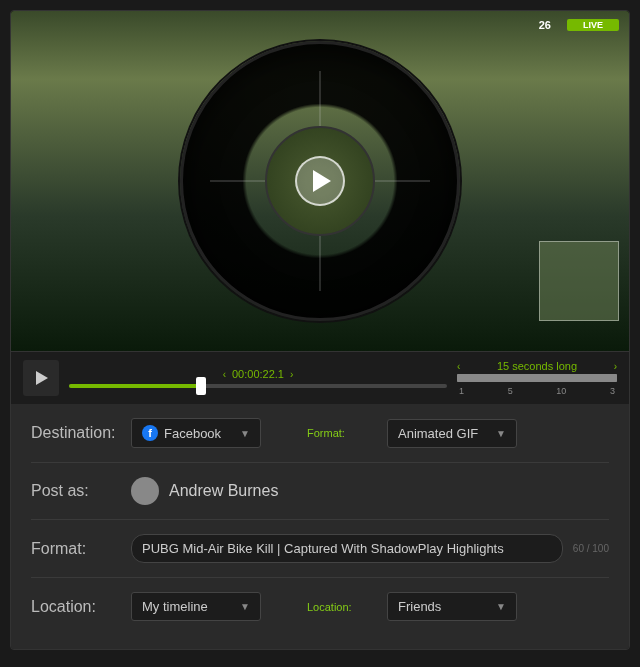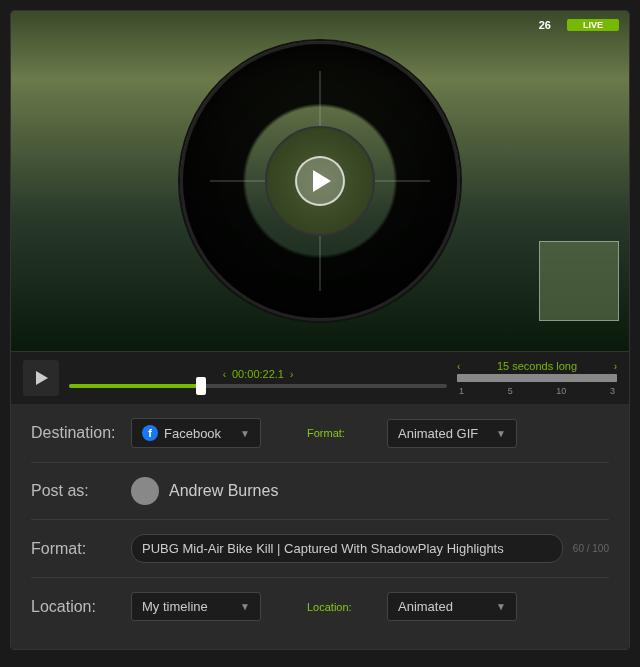--- a/index.html
+++ b/index.html
@@ -419,18 +419,18 @@
     <div class="divider"></div>
 
     <div class="form-row">
       <span class="form-label">Location:</span>
       <div class="form-select">
         <span>My timeline</span>
         <span class="form-select-arrow">▼</span>
       </div>
       <span class="format-label">Location:</span>
       <div class="form-select">
-        <span>Animated</span>
+        <span>Friends</span>
         <span class="form-select-arrow">▼</span>
       </div>
     </div>
   </div>
 </div>
 
 </body></html>

